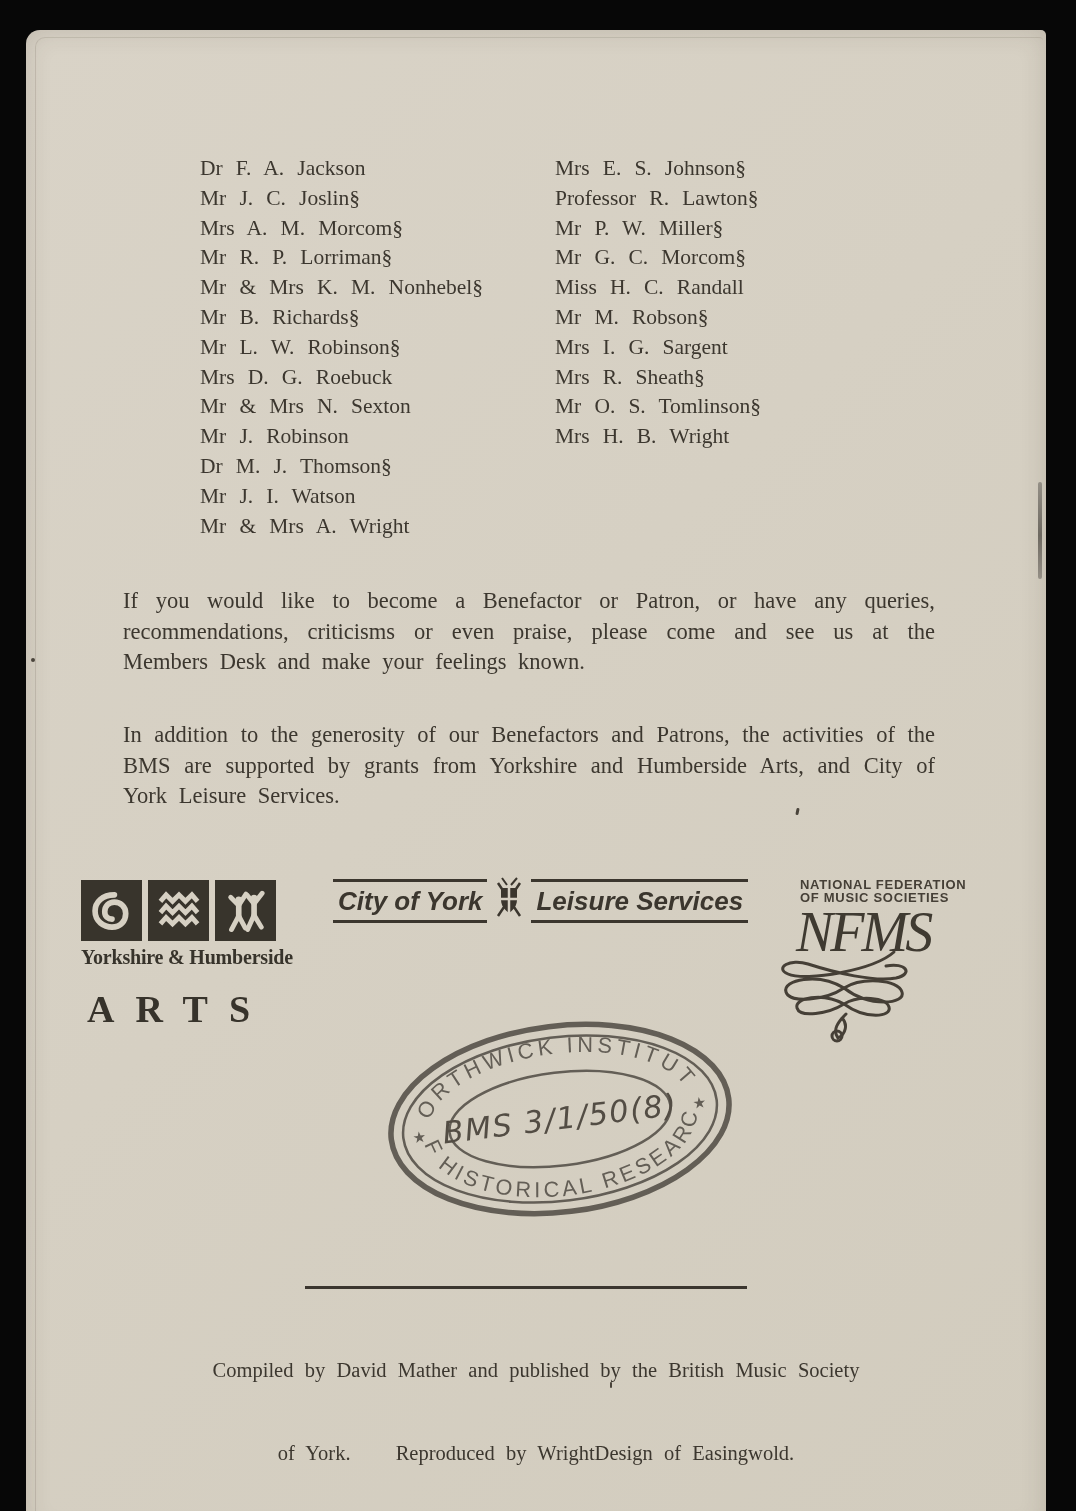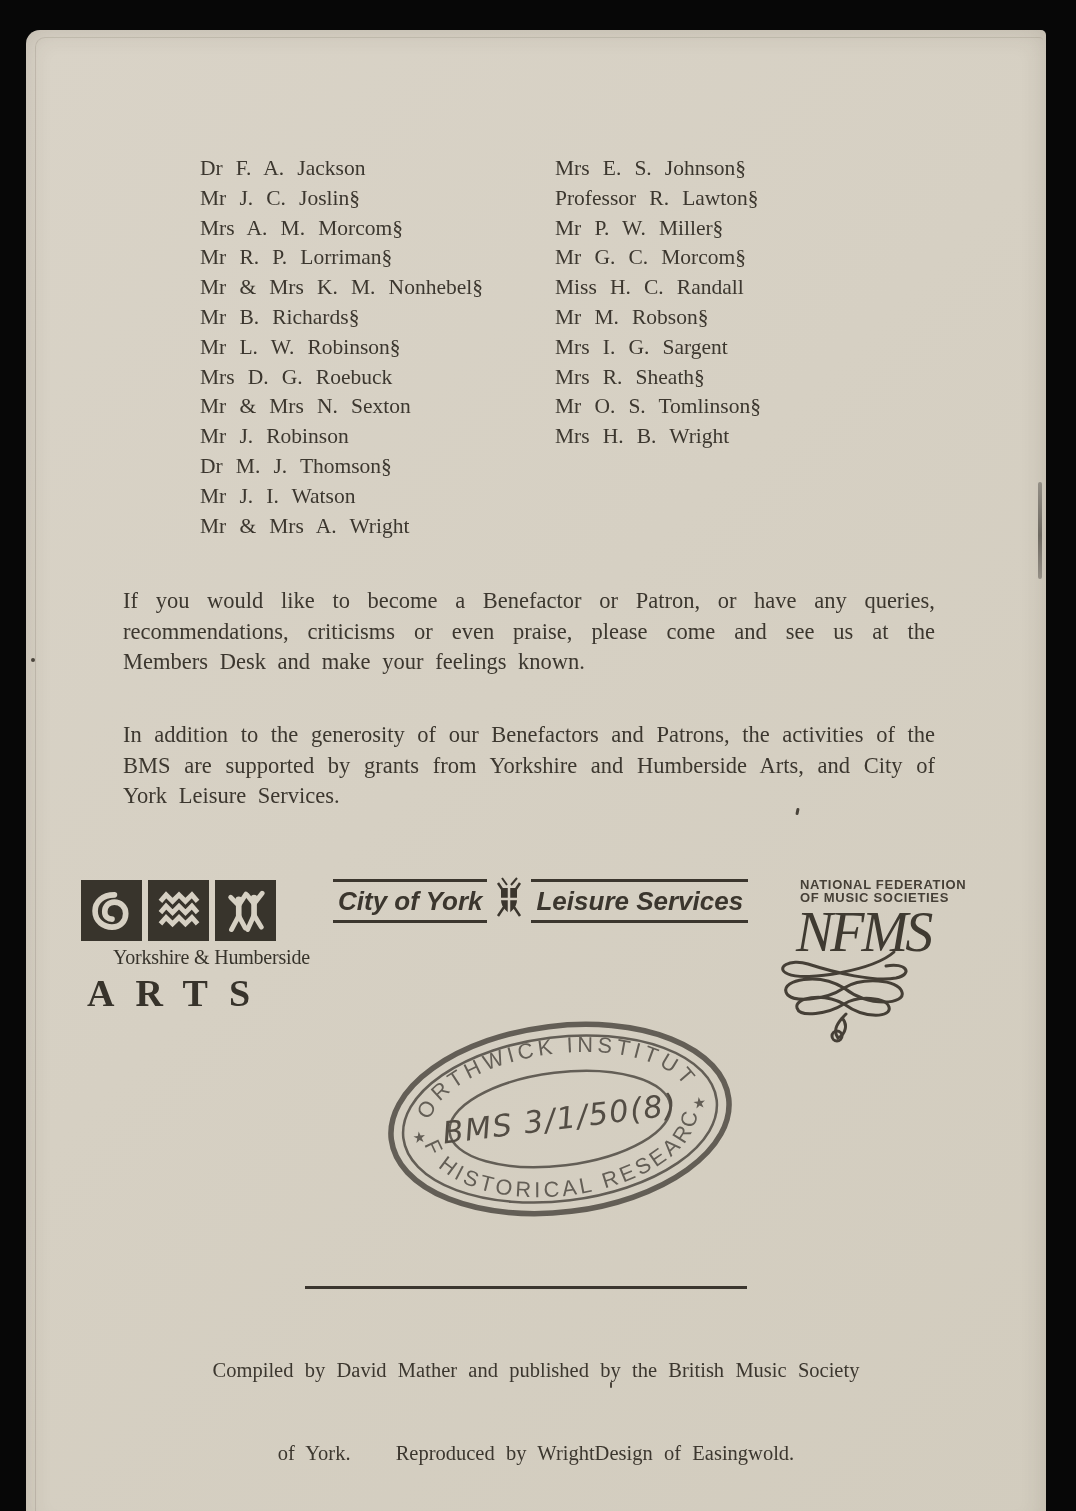--- a/index.html
+++ b/index.html
@@ -35,22 +35,22 @@
     position:absolute;left:97px;width:812px;margin:0;
     font-size:22.5px;line-height:30.6px;word-spacing:.27em;
     text-align:justify;color:#3c372f;
   }
   .para.p1{top:556px;}
   .para.p2{top:690px;}
   
   .arts{position:absolute;left:55px;top:850px;width:210px;color:#37332b;}
   .arts-squares{display:flex;gap:6px;}
   .sq{width:61px;height:61px;background:#38342c;display:flex;align-items:center;justify-content:center;}
-  .arts-name{font-weight:normal;font-size:20px;letter-spacing:-.2px;margin-top:5px;white-space:nowrap;margin-left:32px;}
-  .arts-big{font-size:38px;font-weight:bold;letter-spacing:21px;margin-top:2px;text-indent:6px;white-space:nowrap;}
+  .arts-name{font-weight:bold;font-size:20px;letter-spacing:-.2px;margin-top:5px;white-space:nowrap;}
+  .arts-big{font-size:38px;font-weight:bold;letter-spacing:21px;margin-top:18px;text-indent:6px;white-space:nowrap;}
   
   .york{position:absolute;left:307px;top:846px;display:flex;align-items:center;gap:5px;color:#3b362e;}
   .york-seg{
     font-family:"Liberation Sans",sans-serif;font-weight:bold;font-style:italic;
     font-size:26px;border-top:3px solid #3b362e;border-bottom:3px solid #3b362e;
     padding:4px 5px 3px;white-space:nowrap;
   }
   
   .nfms{position:absolute;left:774px;top:848px;width:170px;color:#453f36;}
   .nfms-small{font-family:"Liberation Sans",sans-serif;font-weight:bold;font-size:13px;letter-spacing:.7px;line-height:13px;}

